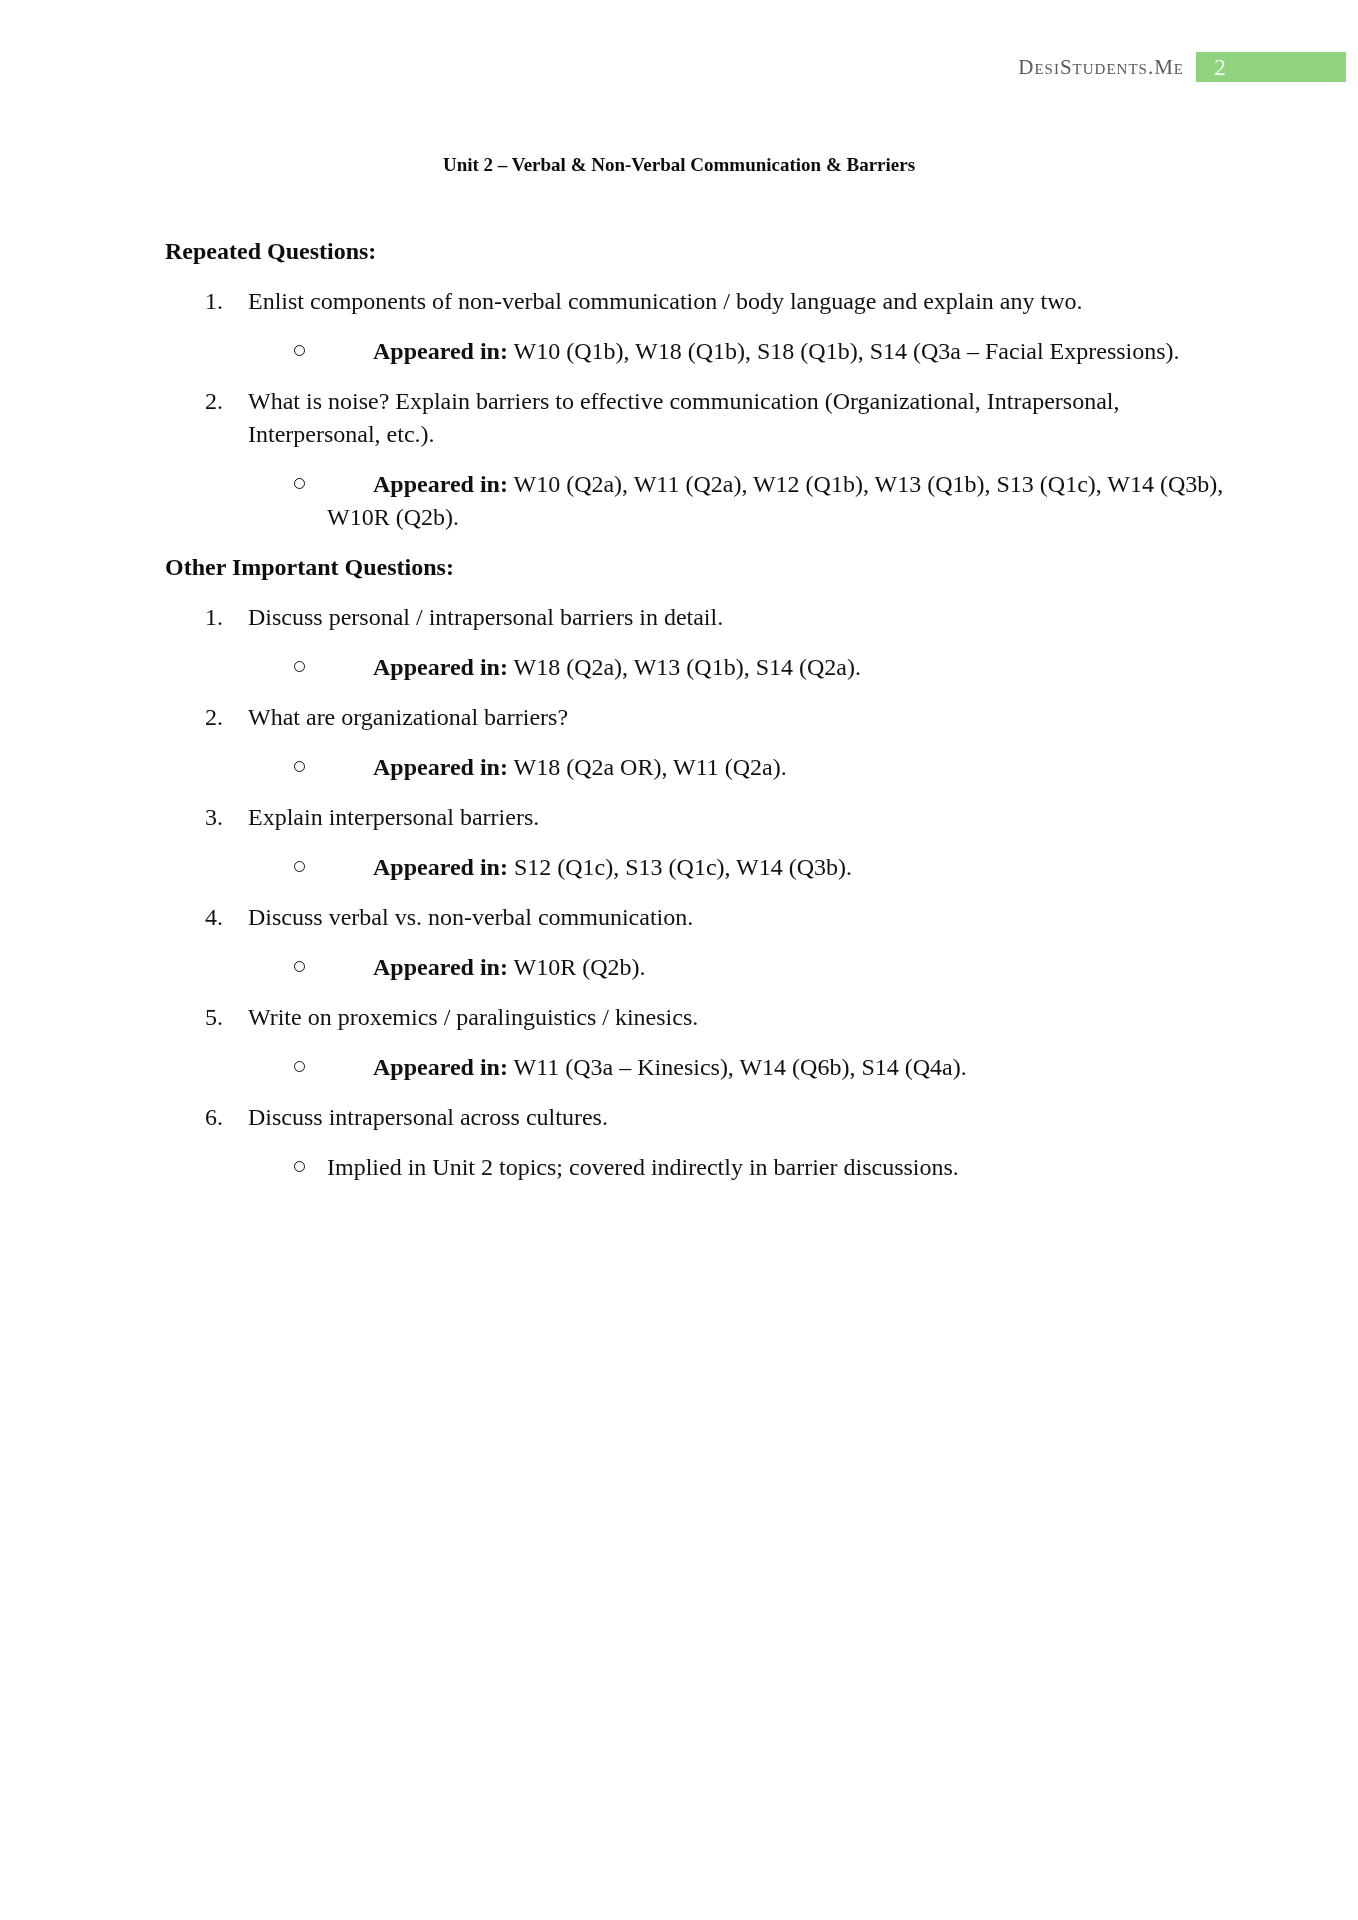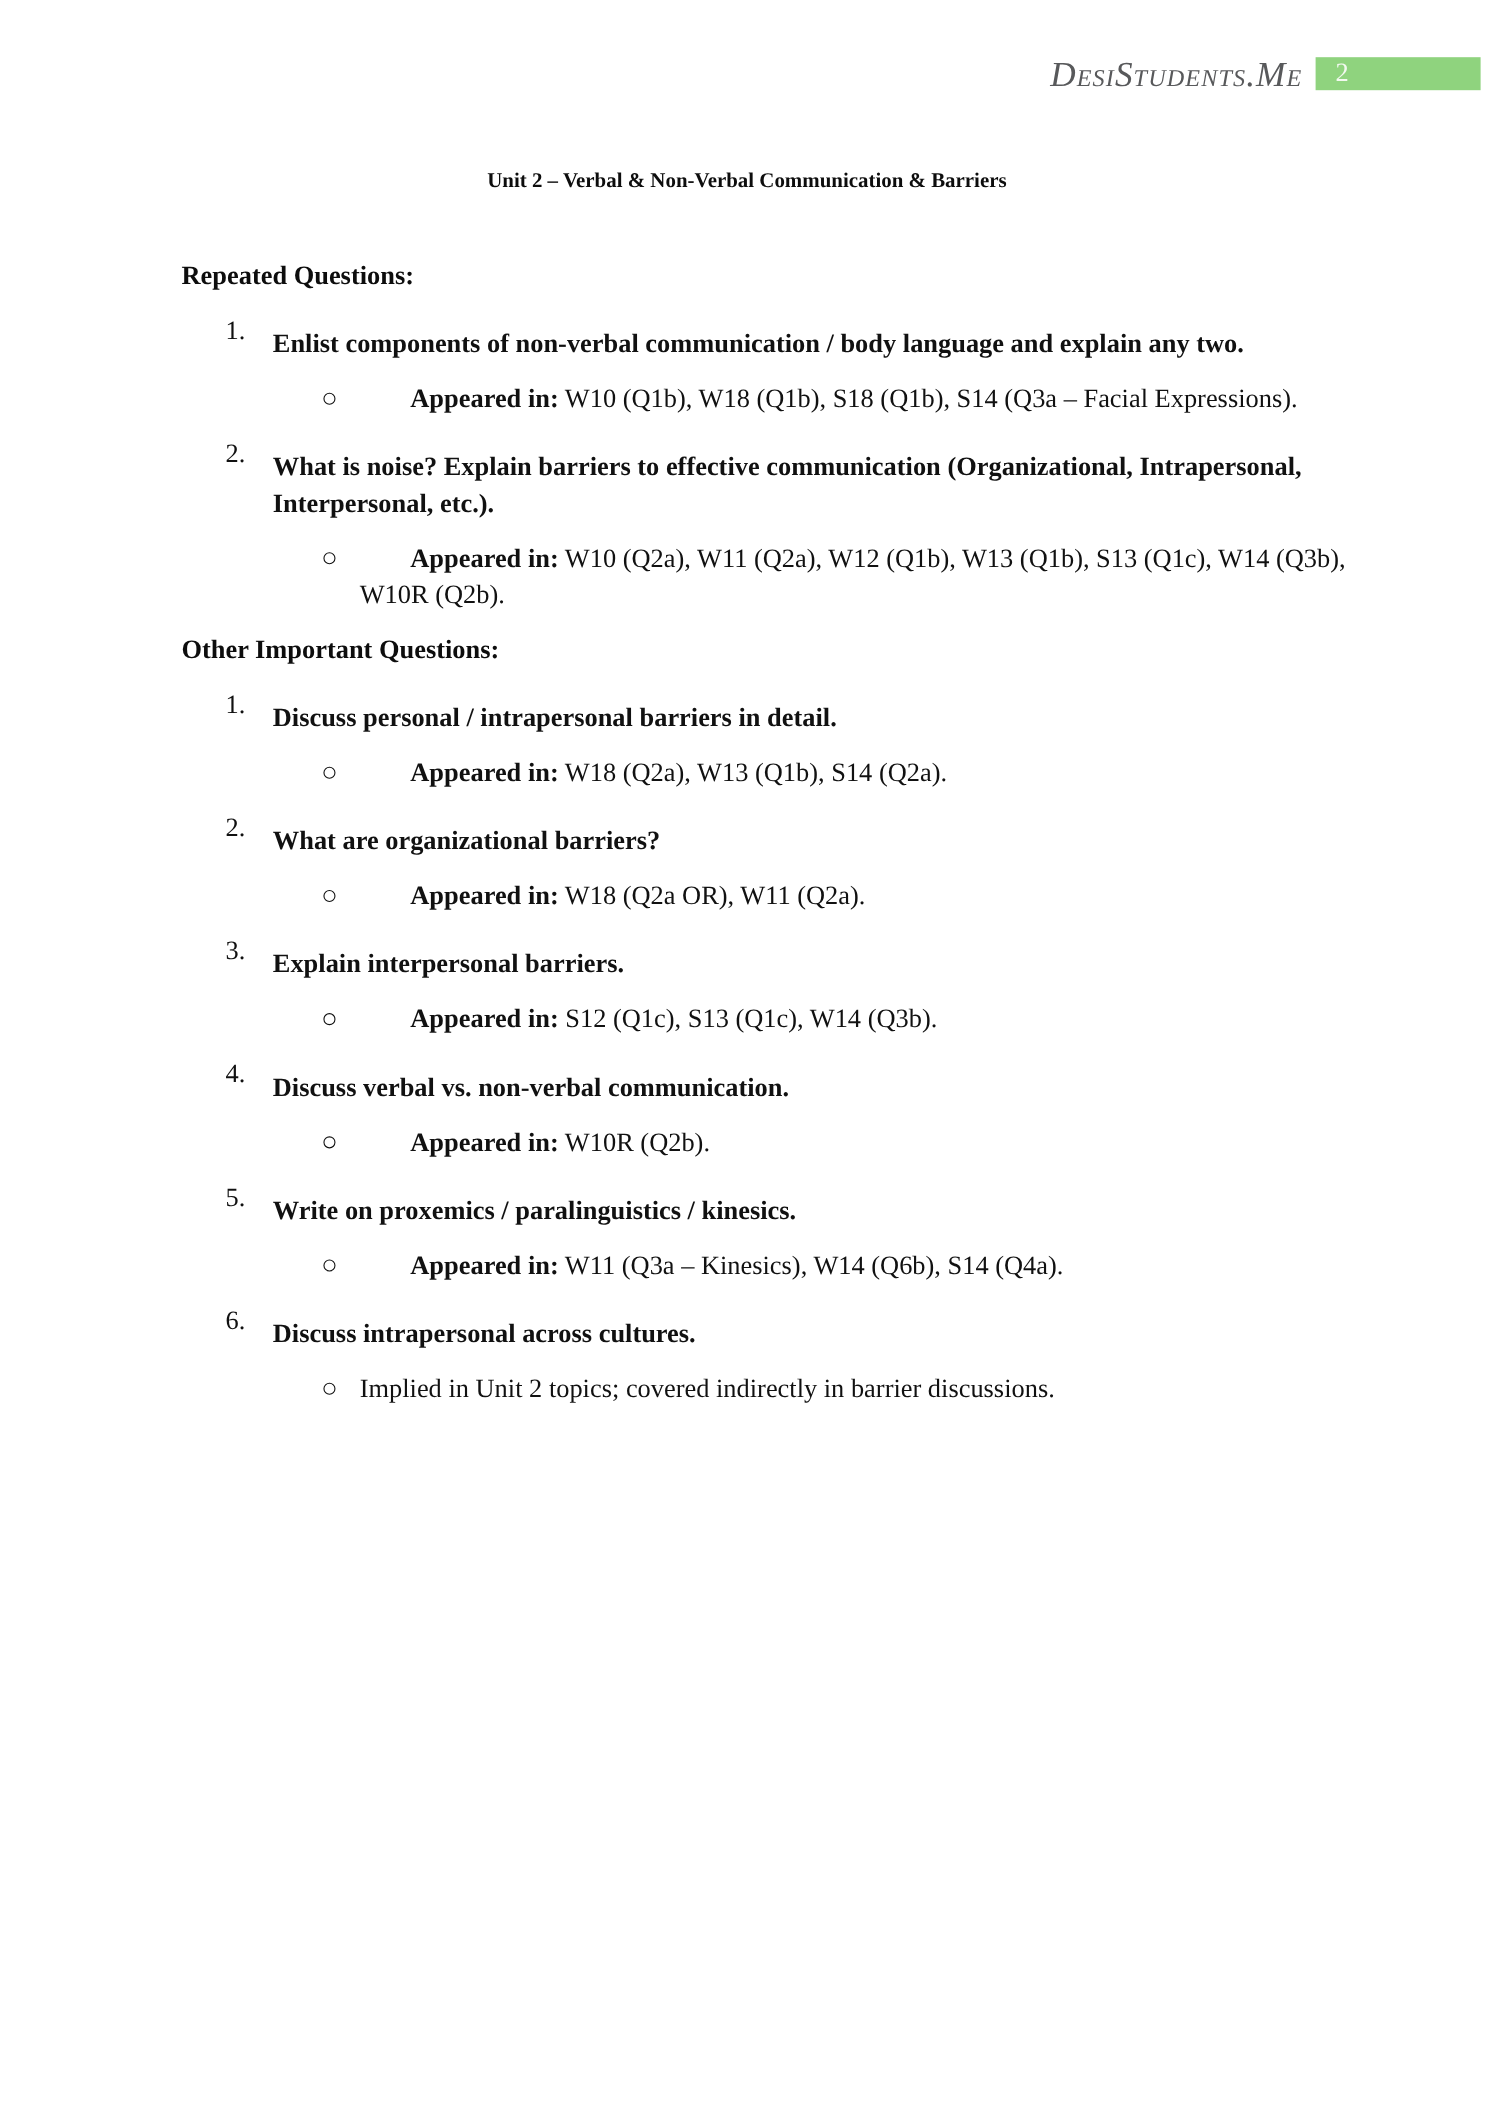--- a/index.html
+++ b/index.html
@@ -19,25 +19,24 @@
   .header {
     position: absolute;
     top: 52px;
     right: 12px;
     display: flex;
     align-items: center;
   }
   .site-name {
     font-variant: small-caps;
     letter-spacing: 1px;
-    font-size: 32px;
+    font-size: 21px;
     color: #58595b;
     margin-right: 12px;
     line-height: 30px;
-    font-style: italic;
   }
   .page-badge {
     width: 150px;
     height: 30px;
     background: #8fd37e;
     display: flex;
     align-items: center;
   }
   .page-badge .num {
     color: #f3f9f0;
@@ -75,22 +74,21 @@
     margin-bottom: 17px;
   }
   .q-num {
     width: 43px;
     margin-left: 40px;
     flex: 0 0 auto;
     font-weight: normal;
   }
   .q-text {
     flex: 1 1 auto;
-    font-weight: bold;
-    margin-top: 12px;
+    font-weight: normal;
   }
 
   .sub-line {
     display: flex;
     margin-left: 127px;
     margin-bottom: 17px;
   }
   .bullet {
     flex: 0 0 auto;
     width: 35px;

